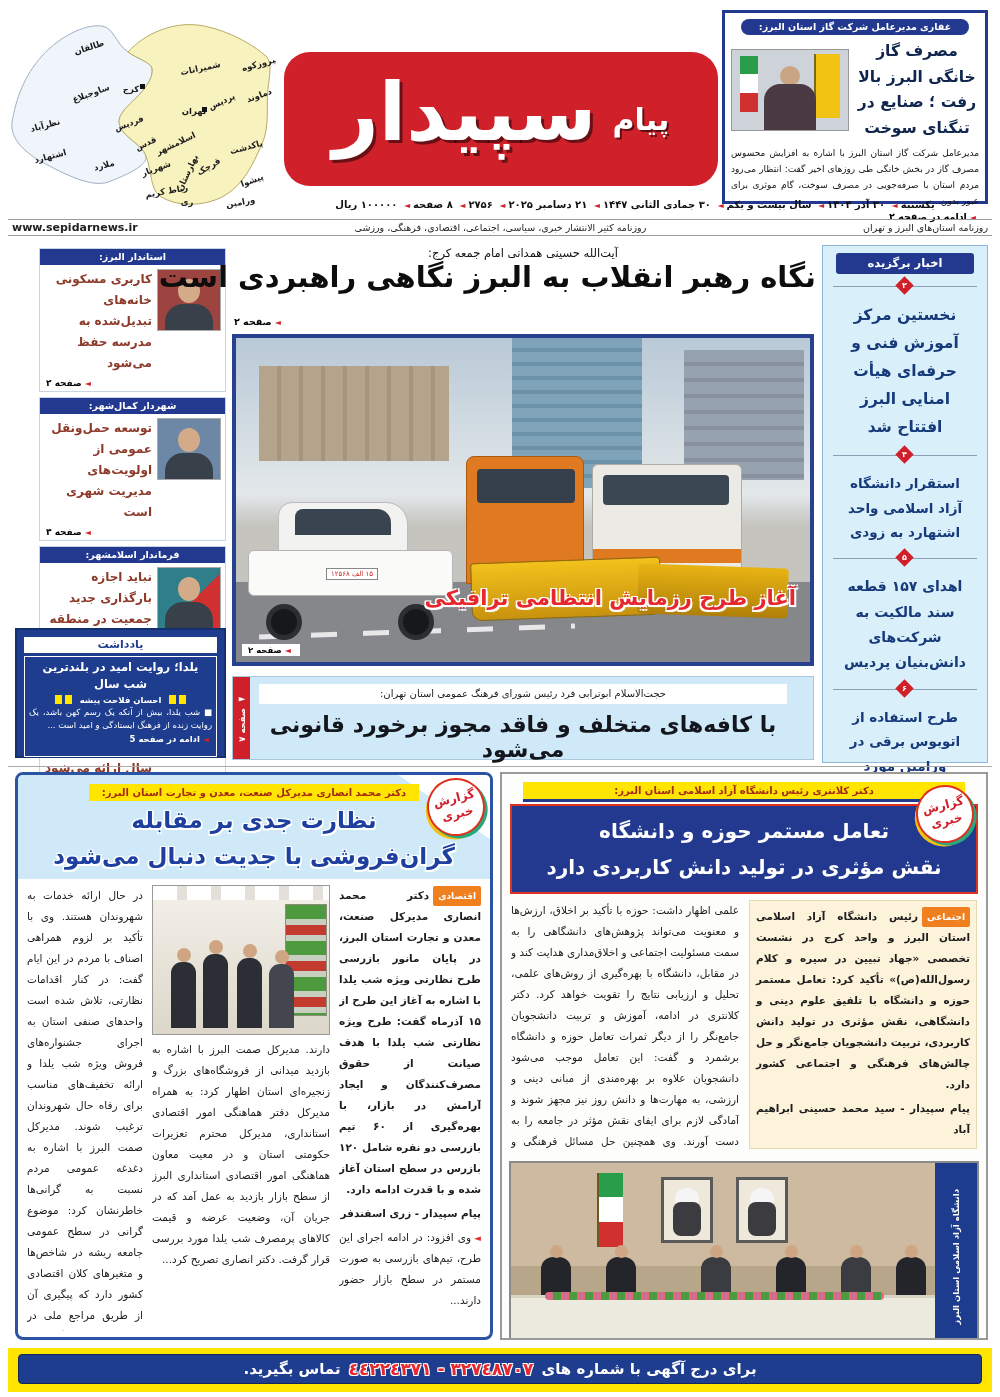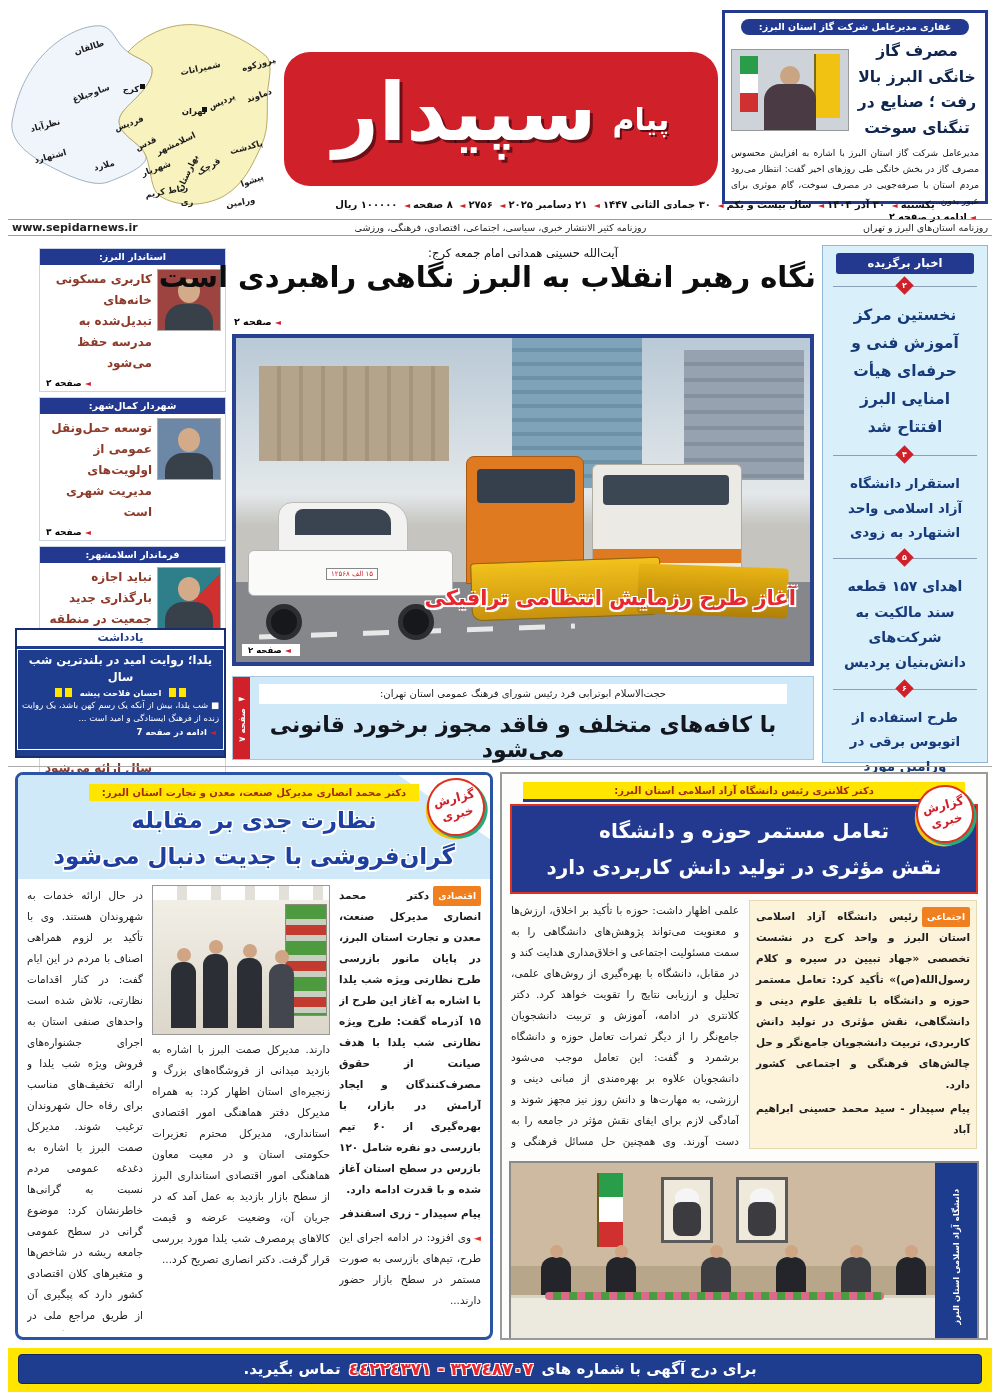--- a/index.html
+++ b/index.html
@@ -38,21 +38,21 @@
   .story-card{border:1px solid #c9d4e4;margin-bottom:5px;background:#fff;}
   .story-kicker{background:#22398f;color:#fff;font-size:9.5px;font-weight:bold;text-align:center;height:16px;line-height:16px;}
   .story-row{display:flex;direction:rtl;gap:5px;padding:4px;}
   .story-headline{flex:1;font-size:12px;font-weight:bold;color:#8d3a2a;line-height:1.75;text-align:right;}
   .avatar{width:64px;height:62px;flex:none;position:relative;overflow:hidden;border:1px solid #aaa;}
   .avatar::before{content:"";position:absolute;left:50%;top:9px;width:22px;height:24px;margin-left:-11px;border-radius:50%;background:#d3ab89;}
   .avatar::after{content:"";position:absolute;left:50%;bottom:-4px;width:48px;height:30px;margin-left:-24px;border-radius:18px 18px 0 0;background:#38404a;}
   .av1{background:#9e4440;} .av2{background:#6d87a6;} .av3{background:linear-gradient(135deg,#2e7f8a 55%,#d03030 55%);} .av4{background:#8aa0b5;}
   .story-page{text-align:left;font-size:9px;font-weight:bold;padding:0 6px 3px;}
 
-  .note-box{position:absolute;left:15px;top:628px;width:211px;height:130px;background:#1e3d8f;border:2px solid #16306f;padding:0;}
+  .note-box{position:absolute;left:15px;top:628px;width:211px;height:130px;background:#1e3d8f;border:2px solid #16306f;padding:7px;}
   .note-title{background:#fff;color:#1e3d8f;font-weight:bold;font-size:11px;text-align:center;height:16px;line-height:16px;margin-bottom:3px;}
   .note-inner{border:1px solid #fff;padding:2px 4px;color:#fff;height:101px;}
   .note-head{font-size:11.5px;font-weight:bold;text-align:center;line-height:1.5;}
   .note-author{display:flex;justify-content:center;align-items:center;gap:8px;font-size:8.5px;font-weight:bold;margin:1px 0;}
   .ysq{display:inline-block;width:7px;height:9px;background:#ffe500;box-shadow:-10px 0 0 #ffe500;margin-left:10px;}
   .note-body{font-size:8.5px;line-height:1.6;text-align:justify;}
   .note-more{font-size:8.5px;font-weight:bold;text-align:right;margin-top:1px;}
 
   
   .lead-kicker{position:absolute;top:246px;left:230px;width:586px;text-align:center;font-size:11.5px;color:#111;}
@@ -262,21 +262,21 @@
   <div class="note-box">
     <div class="note-title">یادداشت</div>
     <div class="note-inner">
       <div class="note-head">یلدا؛ روایت امید در بلندترین شب سال</div>
       <div class="note-author">
           <span class="ysq"></span>
           <span>احسان فلاحت پیشه</span>
           <span class="ysq"></span>
         </div>
       <div class="note-body">■ شب یلدا، بیش از آنکه یک رسم کهن باشد، یک روایت زنده از فرهنگ ایستادگی و امید است ...</div>
-      <div class="note-more"><span class="sep">◄</span><span>ادامه در صفحه 7</span></div>
+      <div class="note-more"><span class="sep">◄</span><span>ادامه در صفحه 5</span></div>
     </div>
   </div>
 
   <div class="lead-kicker">آیت‌الله حسینی همدانی امام جمعه کرج:</div>
   <div class="lead-headline">نگاه رهبر انقلاب به البرز نگاهی راهبردی است</div>
   <div class="lead-page"><span class="sep">◄</span><span>صفحه ۲</span></div>
 
   <div class="main-photo">
     <div class="sky"></div>
     <div class="bld2"></div>

